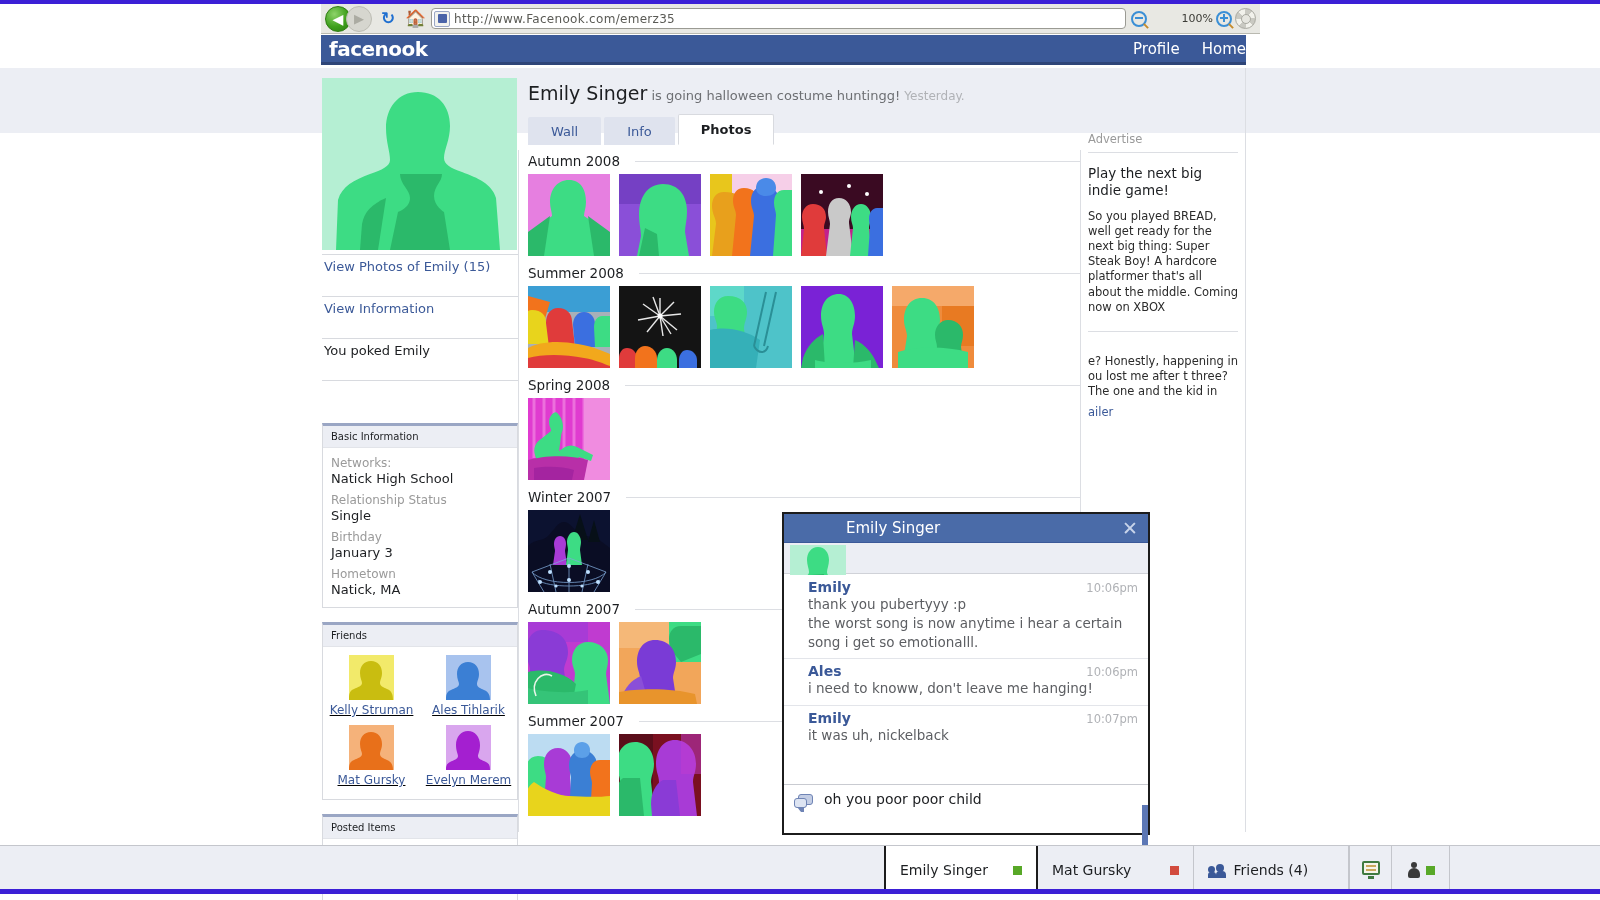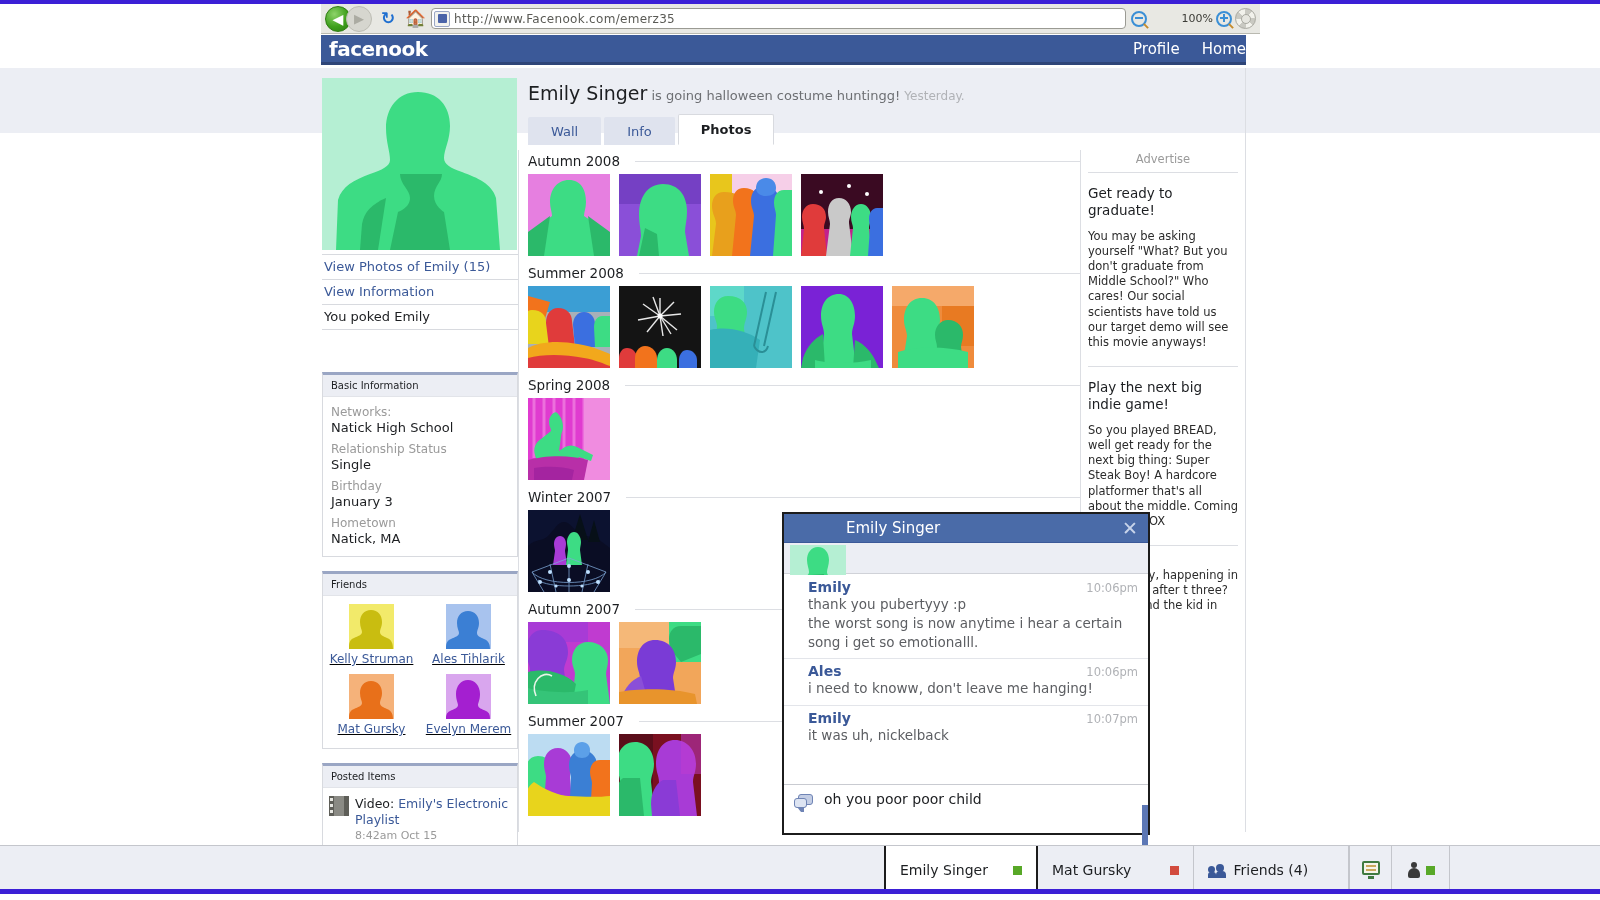--- a/index.html
+++ b/index.html
@@ -84,21 +84,21 @@
   
   .page-bg { position:absolute; left:0; top:68px; width:1600px; height:764px; background:#eceef4; }
   .page-white { position:absolute; left:0; top:133px; width:1600px; height:699px; background:#ffffff; }
 
   
   .left-col { position:absolute; left:322px; top:78px; width:196px; }
   .avatar-big { width:195px; height:172px; background:#b5efd3; position:relative; overflow:hidden; }
 
   .link-list { margin-top:4px; }
   .link-row {
-    border-bottom:1px solid #d8dadf; padding:4px 2px 5px 2px;
+    border-bottom:1px solid #d8dadf; padding:4px 2px 22px 2px;
     font-size:13px; color:#3b5998;
   }
   .link-row.dark { color:#1c1e21; }
   .link-row.first { border-top:1px solid #d8dadf; }
 
   .box { margin-top:14px; border:1px solid #d8dadf; border-top:3px solid #9aa6c4; background:#fff; }
   .box-title { background:#eceef4; padding:5px 8px; font-size:10px; color:#1c1e21; border-bottom:1px solid #e2e4e9;}
   .box-body { padding:8px 8px 10px 8px; }
   .field-label { font-size:12px; color:#9a9a9a; margin-top:7px; }
   .field-label:first-child { margin-top:0; }
@@ -139,21 +139,21 @@
   .albums { margin-top:8px; }
   .album { margin-bottom:9px; }
   .album-head { display:flex; align-items:center; gap:15px; }
   .album-title { font-size:13.5px; color:#1c1e21; white-space:nowrap; }
   .album-rule { flex:1; height:1px; background:#dcdee3; }
   .thumbs { display:flex; gap:9px; margin-top:5px; }
   .thumb { width:82px; height:82px; position:relative; overflow:hidden; }
 
   
   .ads-col { position:absolute; left:1088px; top:78px; width:150px; }
-  .ads-label { font-size:11.5px; color:#9a9a9a; padding-bottom:6px; border-bottom:1px solid #dcdee3; margin-top:74px;text-align:center; }
+  .ads-label { font-size:11.5px; color:#9a9a9a; padding-bottom:6px; border-bottom:1px solid #dcdee3; margin-top:54px; }
   .ad { padding:12px 0 16px 0; border-bottom:1px solid #dcdee3; }
   .ad-title { font-size:13.5px; color:#1c1e21; line-height:1.25; }
   .ad-body { font-size:11.5px; color:#2b2b2b; line-height:1.32; margin-top:10px; }
   .ad-link { font-size:11.5px; color:#3b5998; }
 
   .vline-left { position:absolute; left:1080px; top:150px; width:1px; height:682px; background:#dcdee3; }
   .vline-right { position:absolute; left:1245px; top:68px; width:1px; height:764px; background:#dcdee3; }
 
   
   .chat {
@@ -641,24 +641,20 @@
           </div>
         </div>
       </div>
 
     </div>
   </div>
 
   <div class="ads-col">
     <div class="ads-label">Advertise</div>
     <div class="ad">
-      <div class="ad-title">Get ready to graduate!</div>
-      <div class="ad-body">You may be asking yourself "What? But you don't graduate from Middle School?" Who cares! Our social scientists have told us our target demo will see this movie anyways!</div>
-    </div>
-    <div class="ad">
       <div class="ad-title">Play the next big indie game!</div>
       <div class="ad-body">So you played BREAD, well get ready for the next big thing: Super Steak Boy! A hardcore platformer that's all about the middle. Coming now on XBOX</div>
     </div>
     <div class="ad" style="border-bottom:none;">
       <div class="ad-body">e? Honestly, happening in ou lost me after t three? The one and the kid in</div>
       <div class="ad-link" style="margin-top:6px;">ailer</div>
     </div>
   </div>
 
   <div class="chat">

